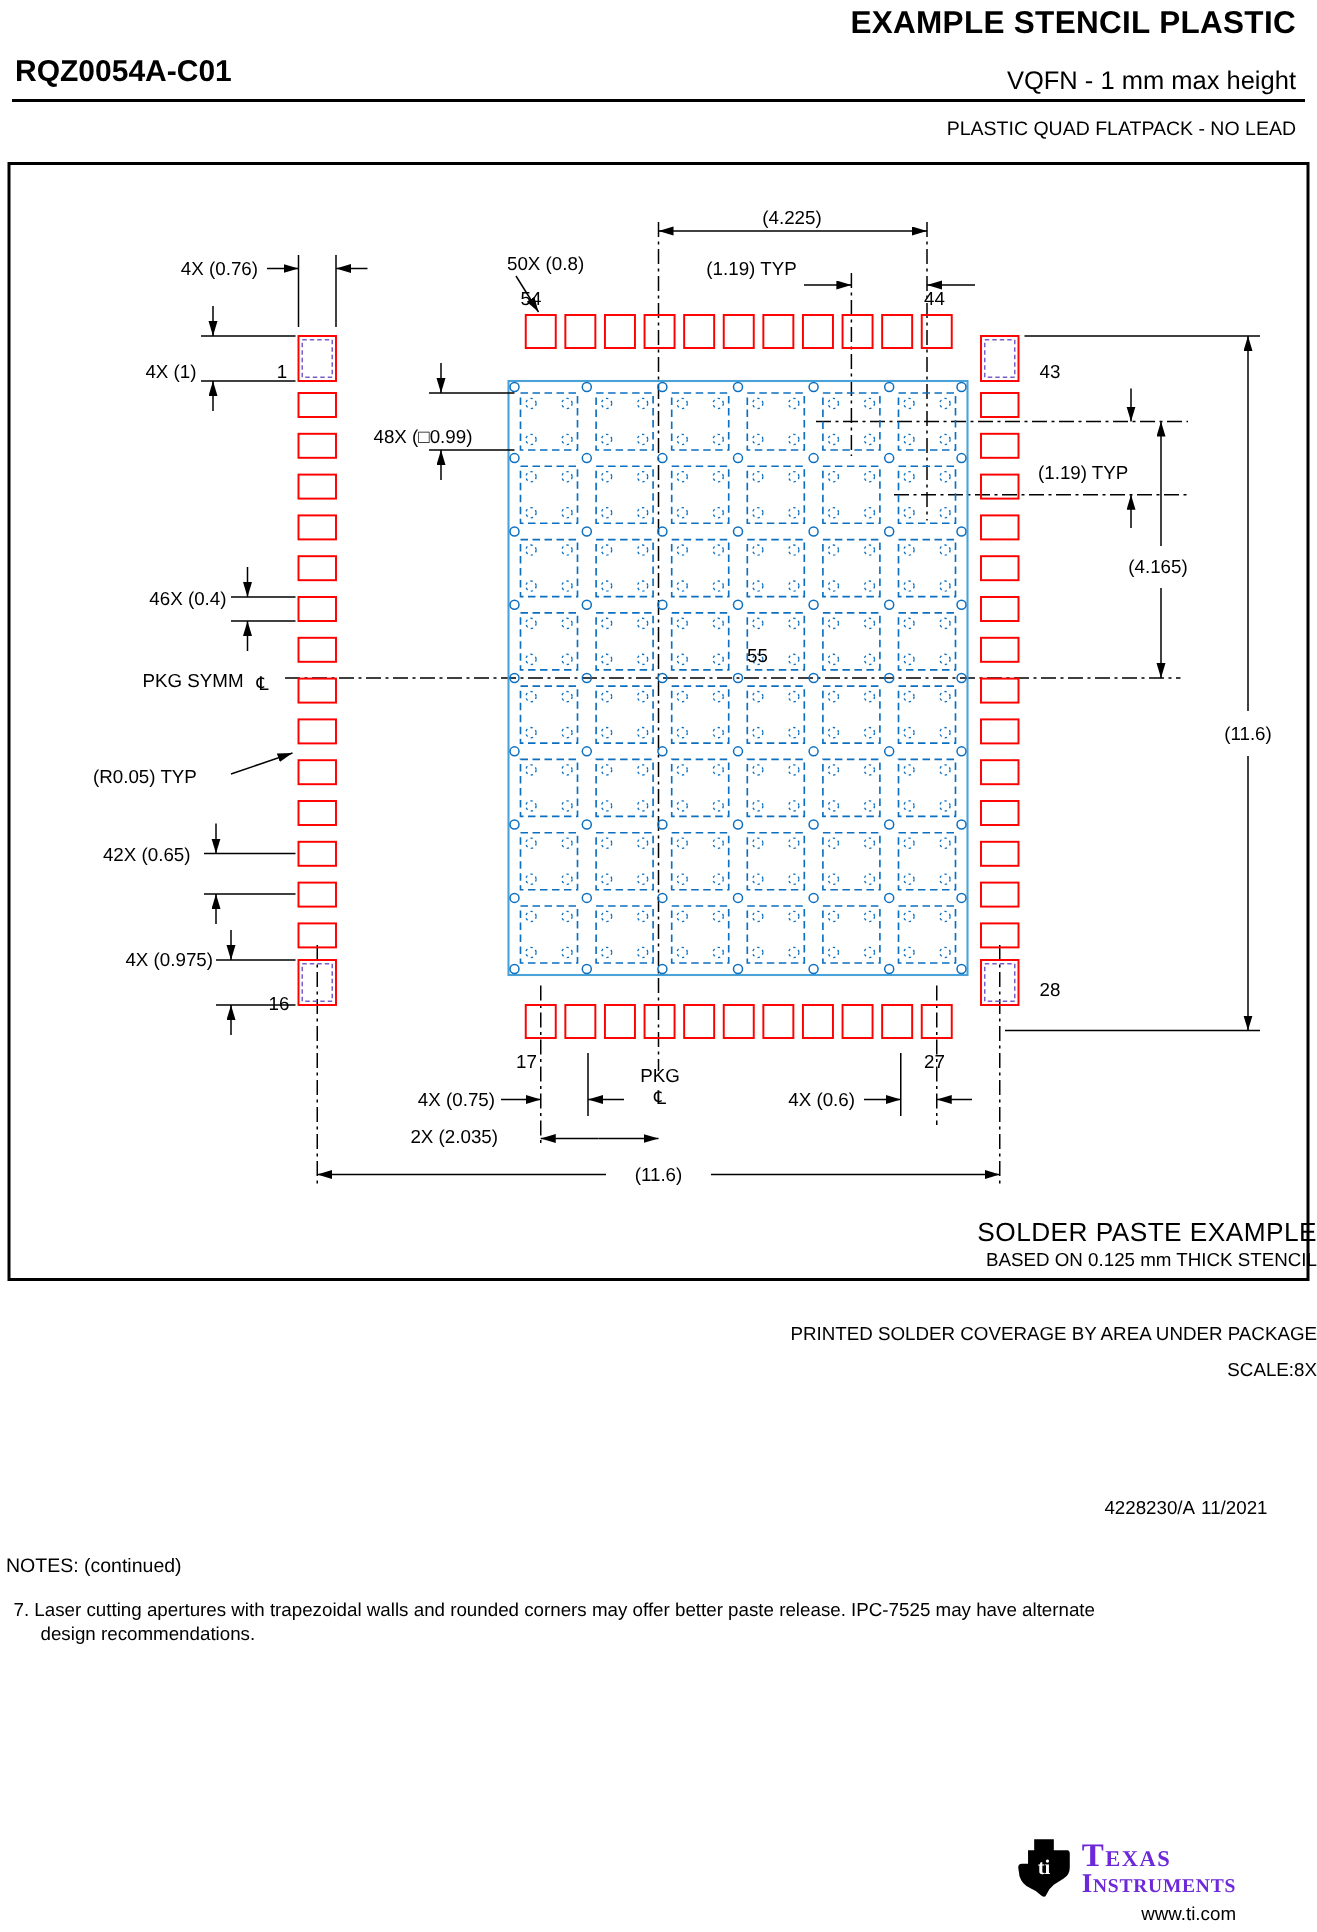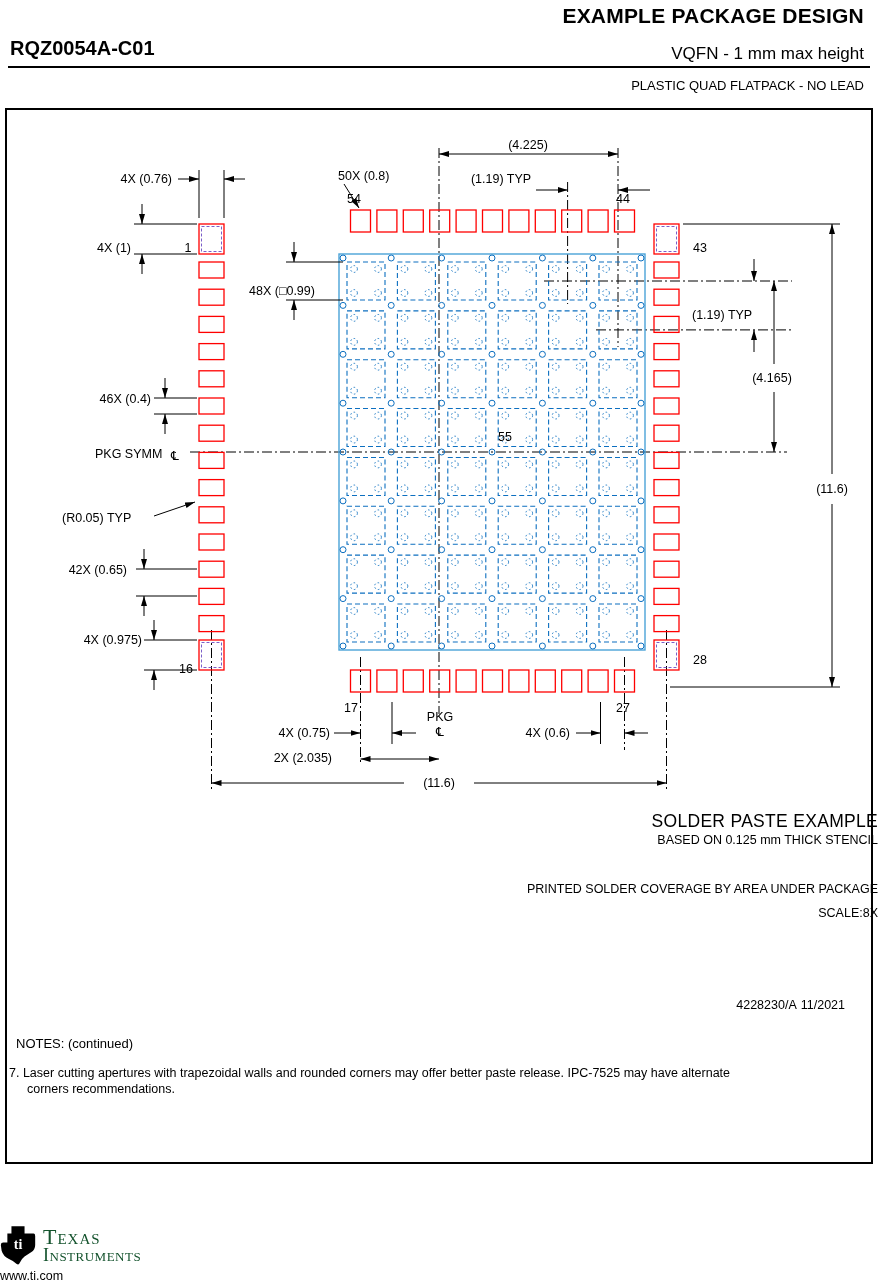--- a/index.html
+++ b/index.html
@@ -5,49 +5,49 @@
   *{margin:0;padding:0;box-sizing:border-box}
   html,body{background:#fff}
   .page{position:relative;width:878px;height:1288px;background:#fff;color:#000;
         font-family:"Liberation Sans","DejaVu Sans",sans-serif;overflow:hidden}
   .abs{position:absolute}
   .hdr-title{top:4px;right:14px;font-size:21px;font-weight:bold;letter-spacing:.2px}
   .hdr-part{top:37px;left:10px;font-size:20px;font-weight:bold}
   .hdr-pkg{top:44px;right:14px;font-size:17px;font-weight:normal}
   .hdr-rule{top:66px;left:8px;width:862px;height:2px;background:#000}
   .hdr-desc{top:78px;right:14px;font-size:13px}
-  .frame{top:108px;left:5px;width:868px;height:1056px;border:2px solid #000}
+  .frame{top:108px;left:5px;width:868px;height:746px;border:2px solid #000}
   #stencil-svg{position:absolute;left:0;top:0;width:864px;height:906px;font-family:"Liberation Sans","DejaVu Sans",sans-serif}
   #stencil-svg text{fill:#000}
   .cap{left:0;width:878px;text-align:right}
   .cap-title{top:811px;font-size:17.5px;letter-spacing:.3px}
   .cap-sub{top:833px;font-size:12.5px}
   .cap-cov1{top:882px;font-size:12.5px}
   .cap-cov2{top:876px;font-size:12.5px}
   .cap-cov3{top:891px;font-size:12.5px}
   .cap-scale{top:906px;font-size:12.5px}
   .docnum{top:998px;right:33px;font-size:12.5px;display:flex;gap:4px}
-  .notes-head{top:1036px;left:16px;font-size:13px}
+  .notes-head{top:1036px;left:4px;font-size:13px}
   .note7-1{top:1066px;left:9px;font-size:12.5px}
   .note7-2{top:1082px;left:27px;font-size:12.5px}
-  .footer{top:1224px;left:0;width:824px;display:flex;flex-direction:column;align-items:flex-start}
+  .footer{top:1224px;left:0;width:824px;display:flex;flex-direction:column;align-items:flex-end}
   .ti-lockup{display:flex;align-items:center;gap:7px}
   .ti-bug{width:36px;height:42px}
-  .ti-words{font-family:"Liberation Serif","DejaVu Serif",serif;font-weight:normal;
-            font-variant:small-caps;line-height:.92;color:#14532d}
+  .ti-words{font-family:"Liberation Serif","DejaVu Serif",serif;font-weight:bold;
+            font-variant:small-caps;line-height:.92;color:#6d28d9}
   .ti-texas{font-size:22px;letter-spacing:1px}
   .ti-instr{font-size:18px;letter-spacing:.5px}
   .ti-url{margin-top:3px;font-size:12.5px}
 </style>
 </head>
 <body>
 
 <div class="page">
 
-  <div class="abs hdr-title">EXAMPLE PACKAGE DESIGN</div>
+  <div class="abs hdr-title">EXAMPLE STENCIL PLASTIC</div>
   <div class="abs hdr-part">RQZ0054A-C01</div>
   <div class="abs hdr-pkg">VQFN - 1 mm max height</div>
   <div class="abs hdr-rule"></div>
   <div class="abs hdr-desc">PLASTIC QUAD FLATPACK - NO LEAD</div>
 
   <div class="abs frame">
     <svg id="stencil-svg" viewBox="5 108 864 906" preserveAspectRatio="xMidYMid meet">
         <defs>
           <marker id="arr" markerWidth="11" markerHeight="7" refX="10" refY="3" orient="auto" markerUnits="userSpaceOnUse">
             <path d="M0 0 L10 3 L0 6 Z" fill="#000000"></path>
@@ -511,21 +511,21 @@
   <div class="abs cap cap-cov1">PRINTED SOLDER COVERAGE BY AREA UNDER PACKAGE</div>
   <div class="abs cap cap-scale">SCALE:8X</div>
 
   <div class="abs docnum">
     <span>4228230/A</span>
     <span>11/2021</span>
   </div>
 
   <div class="abs notes-head">NOTES: (continued)</div>
   <div class="abs note7-1">7. Laser cutting apertures with trapezoidal walls and rounded corners may offer better paste release. IPC-7525 may have alternate</div>
-  <div class="abs note7-2">corners recommendations.</div>
+  <div class="abs note7-2">design recommendations.</div>
 
   <div class="abs footer">
     <div class="ti-lockup">
       <svg class="ti-bug" viewBox="0 0 44 50">
         <path d="M14 2 H30 V11 H41 Q43 11 43 14 V25 Q43 31 38 34 L30 39 Q26 42 24 47 Q23 50 20 48 Q16 44 11 42 Q4 39 2 32 L1 25 Q1 22 4 22 H9 V11 H14 Z" fill="#000"></path>
         <text x="22" y="30" text-anchor="middle" font-size="17" font-weight="bold" fill="#fff" font-family="Liberation Serif, DejaVu Serif, serif">ti</text>
       </svg>
       <div class="ti-words">
         <div class="ti-texas">Texas</div>
         <div class="ti-instr">Instruments</div>

